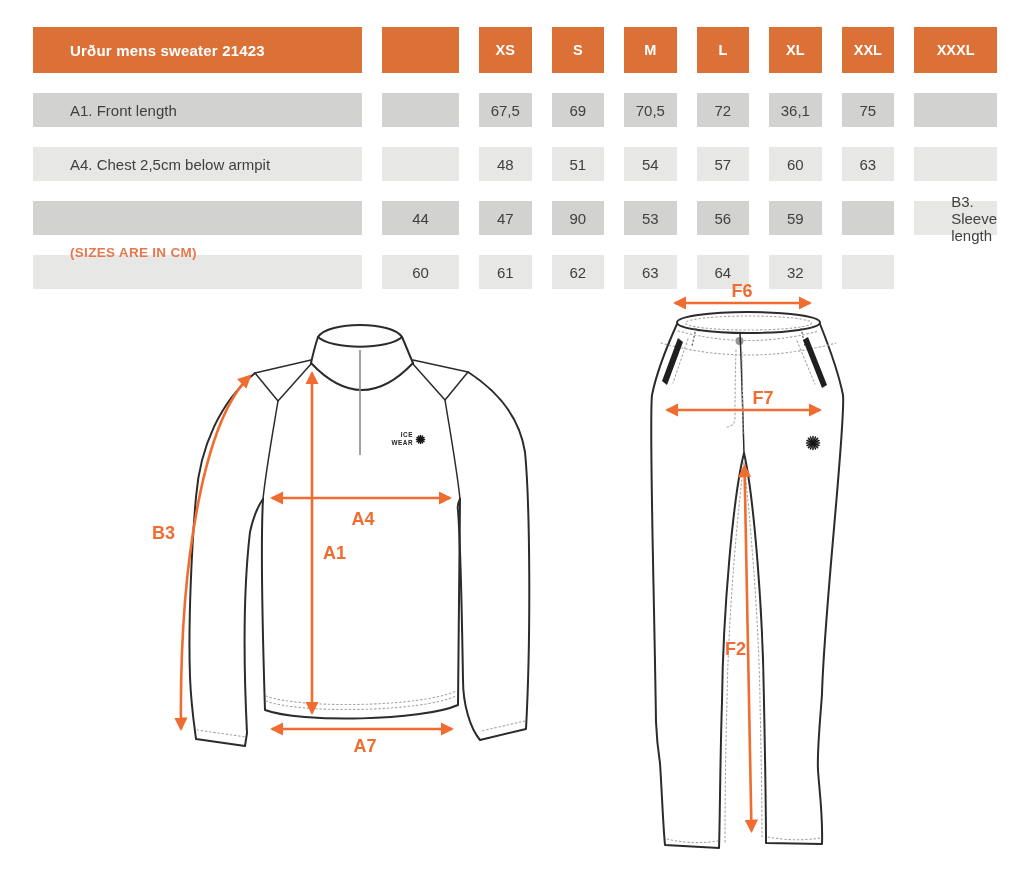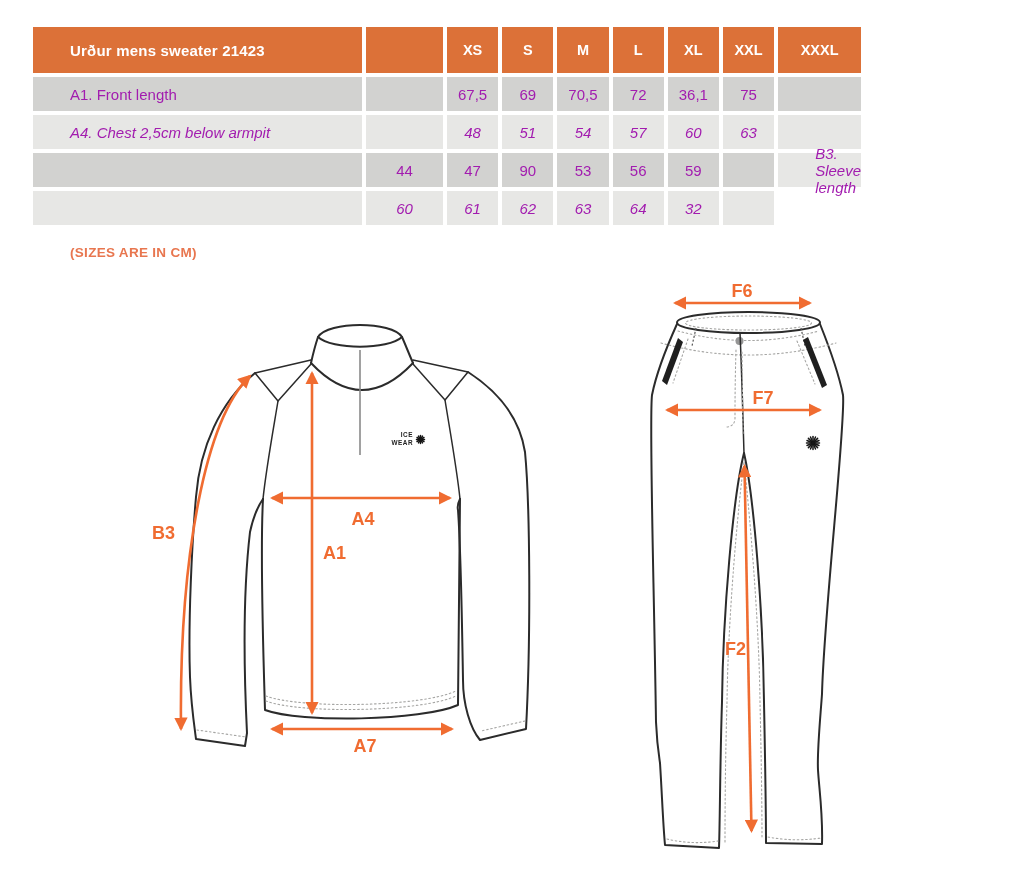--- a/index.html
+++ b/index.html
@@ -1,30 +1,30 @@
 <!DOCTYPE html>
 <html><head>
 <meta charset="utf-8">
 <style>
   html,body{margin:0;padding:0;background:#ffffff;}
   .page{position:relative;width:1036px;height:892px;background:#fff;overflow:hidden;
         font-family:"Liberation Sans",sans-serif;}
 
   
-  .size-table{position:absolute;left:33px;top:27px;width:828px;
+  .size-table{position:absolute;left:33px;top:27px;width:964px;
     display:grid;grid-template-columns:329px 77px repeat(7,1fr);
-    grid-template-rows:46px repeat(4,34px);gap:4px;}
+    grid-template-rows:46px repeat(4,34px);gap:20px;}
   .cell{display:flex;align-items:center;justify-content:center;
-        font-size:15px;color:#a21caf;}
+        font-size:15px;color:#404040;}
   .hdr{background:#dc7138;color:#ffffff;font-weight:bold;}
   .hdr.title{justify-content:flex-start;padding-left:37px;font-size:15px;letter-spacing:.2px;}
   .hdr.sz{font-size:14.5px;text-align:right;}
   .lab{justify-content:flex-start;padding-left:37px;}
   .rA{background:#d2d2d0;}
-  .rB{background:#e7e7e5;font-style:italic;}
+  .rB{background:#e7e7e5;}
 
   .note{position:absolute;left:70px;top:245px;font-size:13.5px;font-weight:700;
         letter-spacing:.3px;color:#e8764f;}
 
   
   svg{position:absolute;overflow:visible;}
   .sweater-svg{left:150px;top:292px;}
   .pants-svg{left:630px;top:282px;}
   .outline{stroke:#2b2b2b;stroke-width:2;fill:none;stroke-linecap:round;stroke-linejoin:round;}
   .seam{stroke:#2b2b2b;stroke-width:1.5;fill:none;stroke-linecap:round;}

